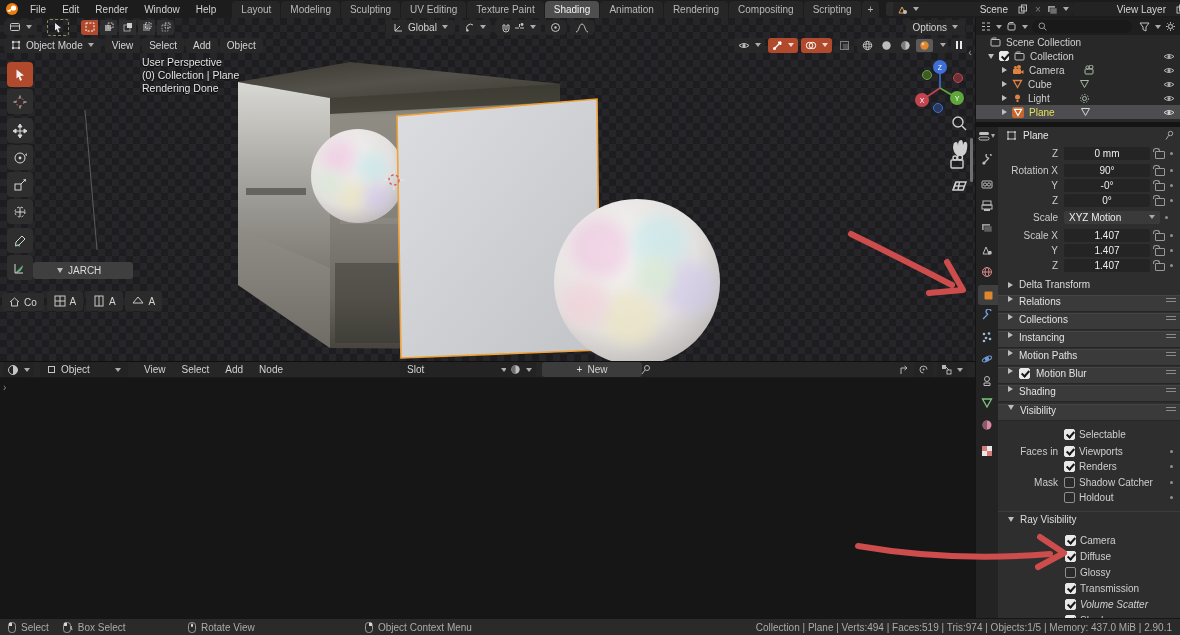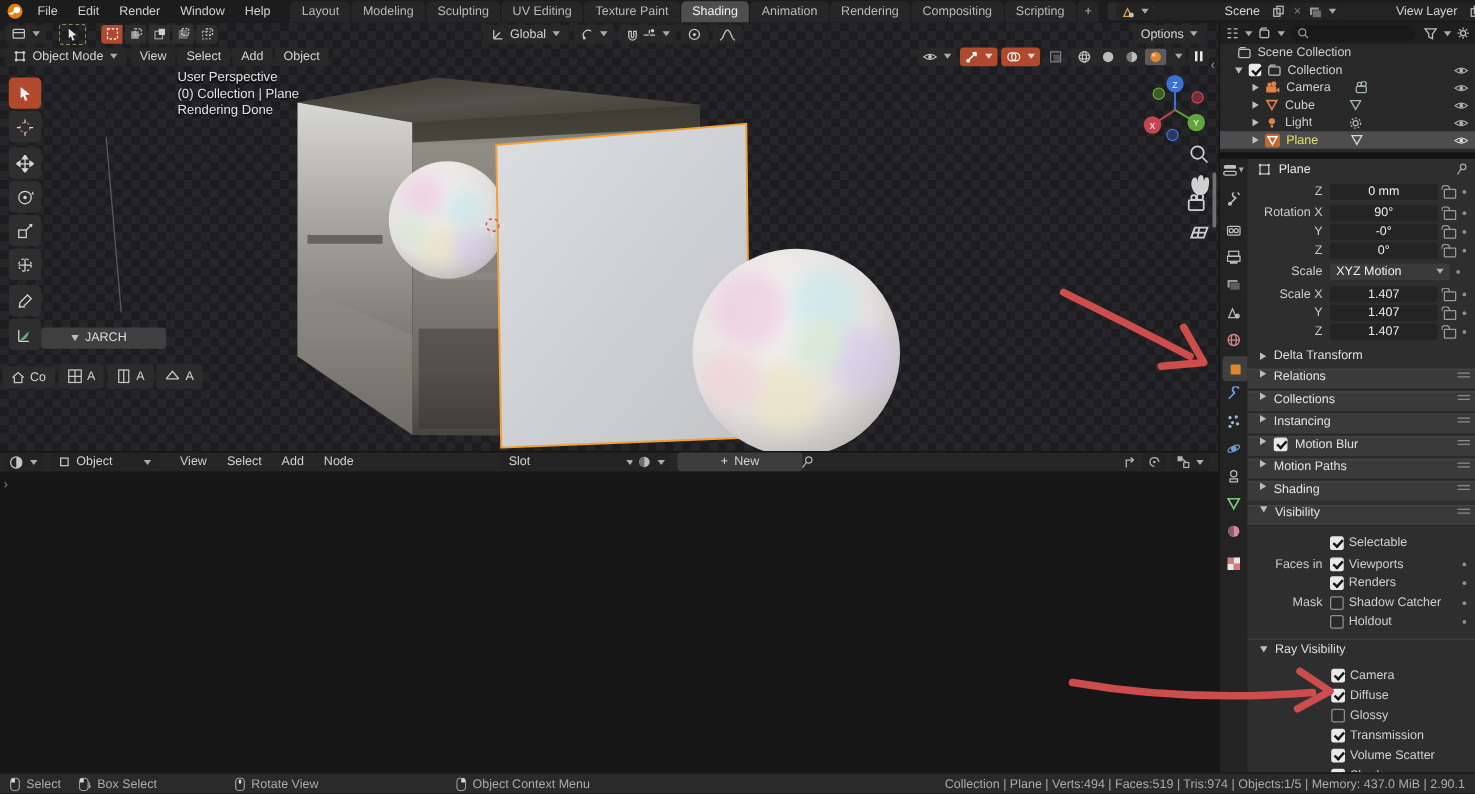--- a/index.html
+++ b/index.html
@@ -932,30 +932,30 @@
     <div class="sect" style="margin-top:1px;">
         <span class="tri-r"></span>
         <span>Instancing</span>
         <span class="handle">
           <i></i>
           <i></i>
         </span>
       </div>
     <div class="sect" style="margin-top:1px;">
         <span class="tri-r"></span>
+        <span>Motion Paths</span>
+        <span class="handle">
+          <i></i>
+          <i></i>
+        </span>
+      </div>
+    <div class="sect" style="margin-top:1px;">
+        <span class="tri-r"></span>
         <span class="cb on"></span>
         <span>Motion Blur</span>
-        <span class="handle">
-          <i></i>
-          <i></i>
-        </span>
-      </div>
-    <div class="sect" style="margin-top:1px;">
-        <span class="tri-r"></span>
-        <span>Motion Paths</span>
         <span class="handle">
           <i></i>
           <i></i>
         </span>
       </div>
     <div class="sect" style="margin-top:1px;">
         <span class="tri-r"></span>
         <span>Shading</span>
         <span class="handle">
           <i></i>
@@ -1017,21 +1017,21 @@
           <span style="margin-left:4px;">Diffuse</span>
       </div>
       <div class="prow" style="padding-left:67px;height:15px;">
         <span class="cb"></span>
           <span style="margin-left:4px;">Glossy</span>
       </div>
       <div class="prow" style="padding-left:67px;height:15px;">
         <span class="cb on"></span>
           <span style="margin-left:4px;">Transmission</span>
       </div>
-      <div class="prow" style="padding-left:67px;height:15px;">
+      <div class="prow" style="padding-left:67px;height:15px;font-style:italic;">
         <span class="cb on"></span>
           <span style="margin-left:4px;">Volume Scatter</span>
       </div>
       <div class="prow" style="padding-left:67px;height:15px;">
         <span class="cb on"></span>
           <span style="margin-left:4px;">Shadow</span>
       </div>
     </div>
 
   </div>

